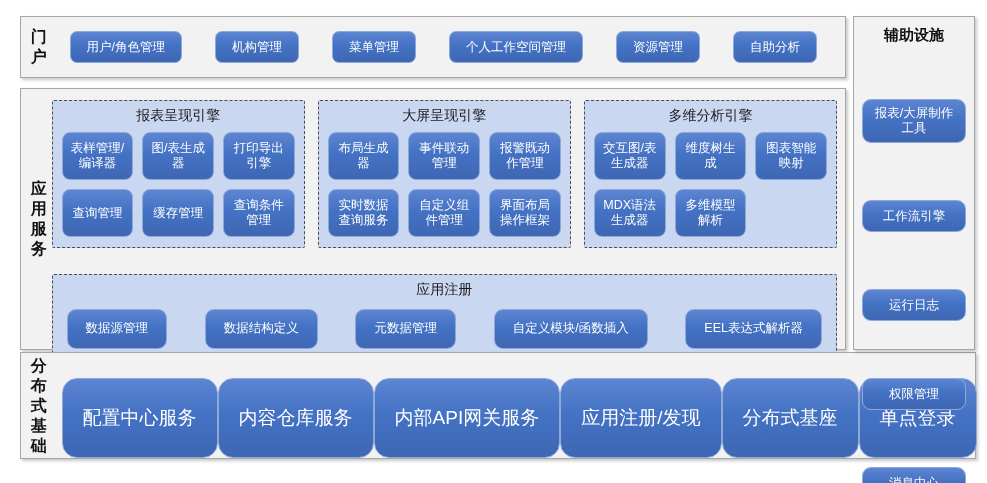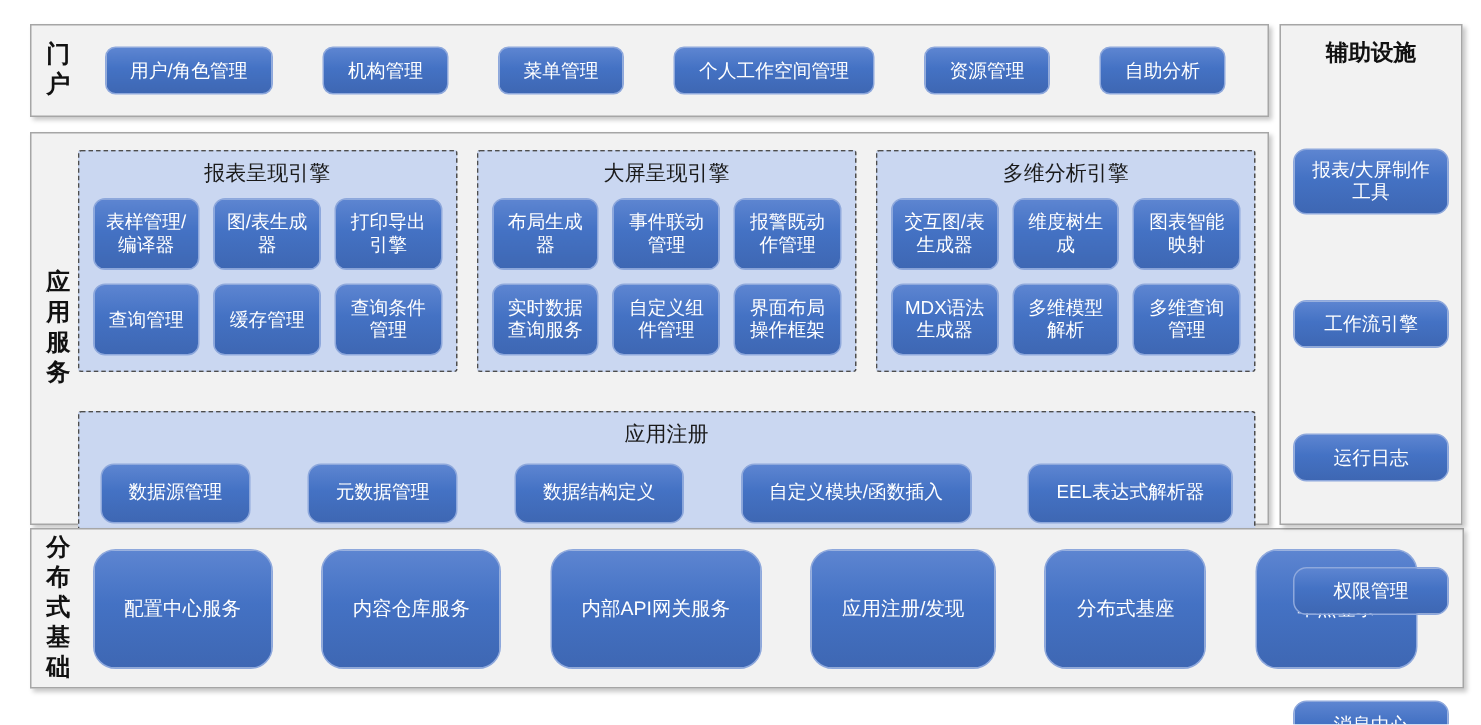--- a/index.html
+++ b/index.html
@@ -6,21 +6,21 @@
   body{font-family:"Liberation Sans","DejaVu Sans",sans-serif;}
   .canvas{position:relative;width:987px;height:483px;background:#ffffff;overflow:hidden;}
 
   
   .panel{
     position:absolute;background:#f2f2f2;border:1px solid #a6a6a6;
     box-shadow:2px 2px 3px rgba(0,0,0,.22);box-sizing:border-box;display:flex;
   }
   .panel-portal{left:20px;top:16px;width:826px;height:62px;align-items:center;}
   .panel-app{left:20px;top:88px;width:826px;height:262px;}
-  .panel-dist{left:20px;top:352px;width:956px;height:107px;align-items:center;}
+  .panel-dist{left:20px;top:352px;width:956px;height:107px;align-items:flex-end;}
   .panel-aux{left:853px;top:16px;width:122px;height:334px;flex-direction:column;}
 
   
   .v-label{
     width:1.1em;font-size:16px;font-weight:700;color:#111;line-height:1.25;
     word-break:break-all;text-align:center;margin-left:9px;flex:none;align-self:center;
   }
   .h-label{font-size:15px;font-weight:700;color:#111;text-align:center;margin:9px 0 10px;}
 
   
@@ -48,21 +48,21 @@
   .grid3{display:grid;grid-template-columns:repeat(3,1fr);gap:9px 9px;flex:1;}
   .grid3 .node{min-height:48px;text-align:center;}
 
   .config-group{margin-top:10px;height:88px;flex:none;padding:4px 14px 10px;}
   .config-row{display:flex;align-items:center;justify-content:space-between;flex:1;}
   .config-row .node{height:40px;padding:0 18px;border-radius:9px;}
 
   
   .dist-row{flex:1;display:flex;align-items:center;justify-content:space-between;
     padding:0 30px 0 14px;}
-  .dist-row .node{height:80px;padding:0 20px;border-radius:15px;min-width:108px;font-size:13px;}
+  .dist-row .node{height:80px;padding:0 20px;border-radius:15px;min-width:108px;font-size:19px;}
 
   
   .aux-col{display:flex;flex-direction:column;gap:13px;padding:0 8px;}
   .aux-col .node{min-height:32px;border-radius:9px;margin-top:44px;}
   .aux-col .node.tall{min-height:44px;}
 </style>
 </head>
 <body>
 
 <div class="canvas">
@@ -109,32 +109,31 @@
         </div>
 
         <div class="group">
           <div class="group-title">多维分析引擎</div>
           <div class="grid3">
             <div class="node">交互图/表生成器</div>
             <div class="node">维度树生成</div>
             <div class="node">图表智能映射</div>
             <div class="node">MDX语法生成器</div>
             <div class="node">多维模型解析</div>
-            <div class="node">多维查询管理</div>
           </div>
         </div>
 
       </div>
 
       <div class="group config-group">
         <div class="group-title">应用注册</div>
         <div class="config-row">
           <div class="node nowrap">数据源管理</div>
+          <div class="node nowrap">数据结构定义</div>
           <div class="node nowrap">元数据管理</div>
-          <div class="node nowrap">数据结构定义</div>
           <div class="node nowrap">自定义模块/函数插入</div>
           <div class="node nowrap">EEL表达式解析器</div>
         </div>
       </div>
     </div>
   </section>
 
   <section class="panel panel-dist">
     <div class="v-label">分布式基础</div>
     <div class="dist-row">

